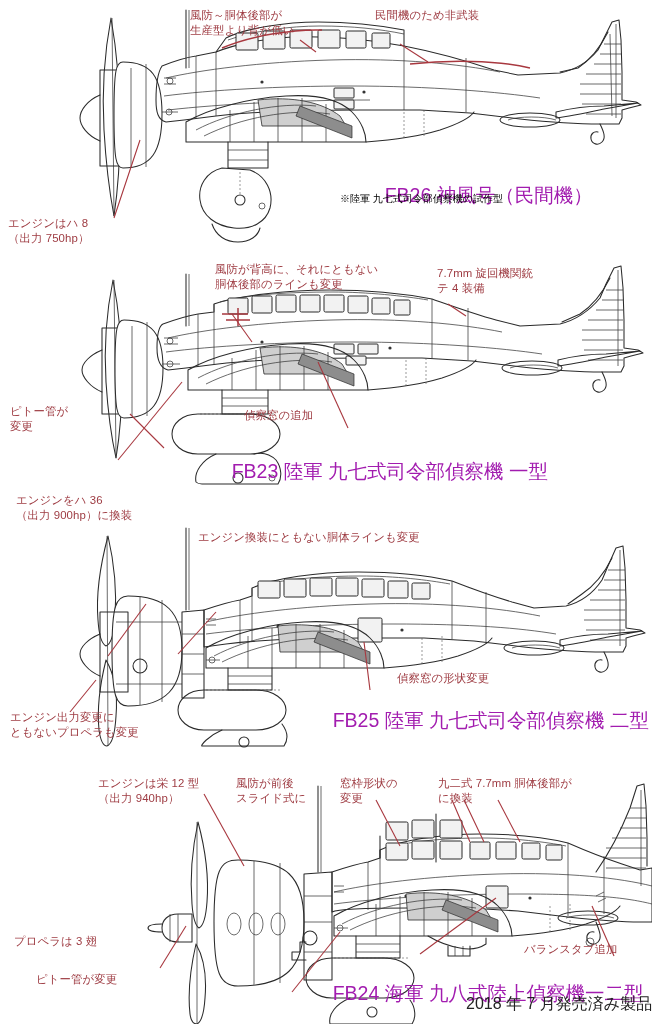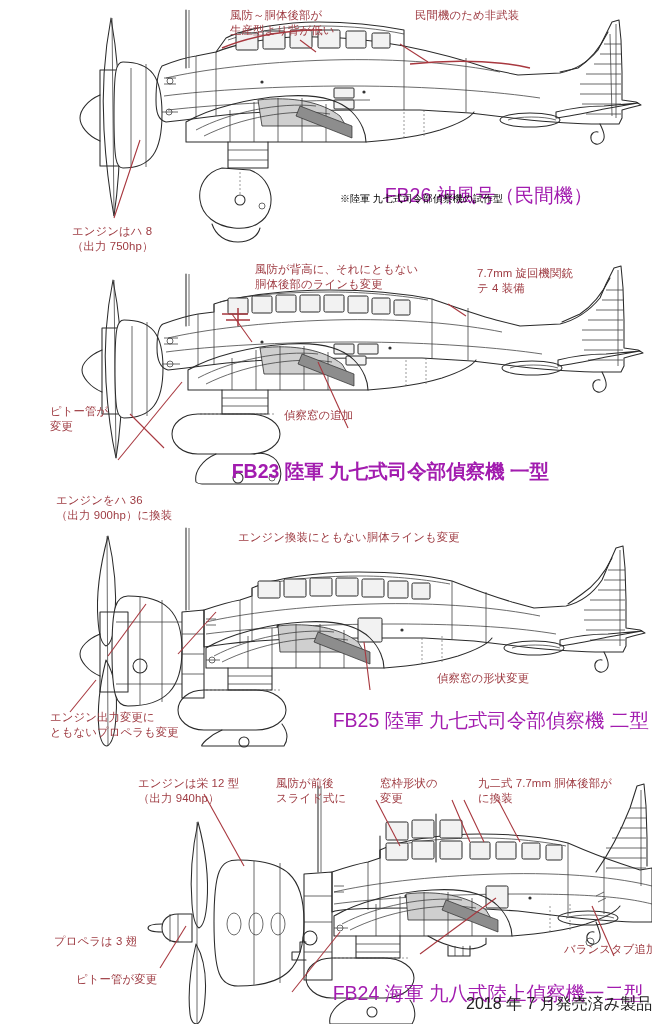--- a/index.html
+++ b/index.html
@@ -16,32 +16,31 @@
   #panel-4{top:746px;height:278px;}
 
   .note{
     position:absolute;
     color:#9e3b42;
     font-size:11.4px;
     line-height:1.28;
     font-family:"Liberation Sans","DejaVu Sans",sans-serif;
     white-space:pre;
     letter-spacing:.1px;
-    padding-left:40px;
   }
 
   .title{
     position:absolute;
     color:#a21caf;
     font-family:"Liberation Sans","DejaVu Sans",sans-serif;
     white-space:pre;
     text-align:right;
   }
   .title .main{font-size:19.5px;}
-  .title .bold{font-weight:bold;margin-top:14px;}
+  .title .bold{font-weight:normal;margin-top:14px;}
   .sub{
     position:absolute;
     color:#000000;
     font-size:10px;
     font-family:Liberation Sans, sans-serif;
     white-space:pre;
   }
   .footnote{
     position:absolute;
     color:#222;
@@ -180,21 +179,21 @@
       <path class="lead" d="M300 40 L316 52"></path>
       <path class="lead-acc" d="M222 48 C252 35 296 29 322 30"></path>
       <path class="lead" d="M400 44 L428 62"></path>
       <path class="lead-acc" d="M410 64 C448 60 496 60 530 68"></path>
       <path class="lead" d="M114 218 L140 140"></path>
     </svg>
 
     <div class="note" style="left:190px;top:8px;">風防～胴体後部が
 生産型より背が低い</div>
     <div class="note" style="left:375px;top:8px;">民間機のため非武装</div>
-    <div class="note" style="left:8px;top:224px;margin-left:24px;">エンジンはハ 8
+    <div class="note" style="left:8px;top:216px;">エンジンはハ 8
 （出力 750hp）</div>
 
     <div class="title" style="left:358px;top:164px;">
       <span class="main">FB26 神風号（民間機）</span>
     </div>
     <div class="sub" style="left:340px;top:192px;">※陸軍 九七式司令部偵察機の試作型</div>
   </div>
 
   <div class="panel" id="panel-2">
     <svg width="652" height="242" viewBox="0 0 652 242">

